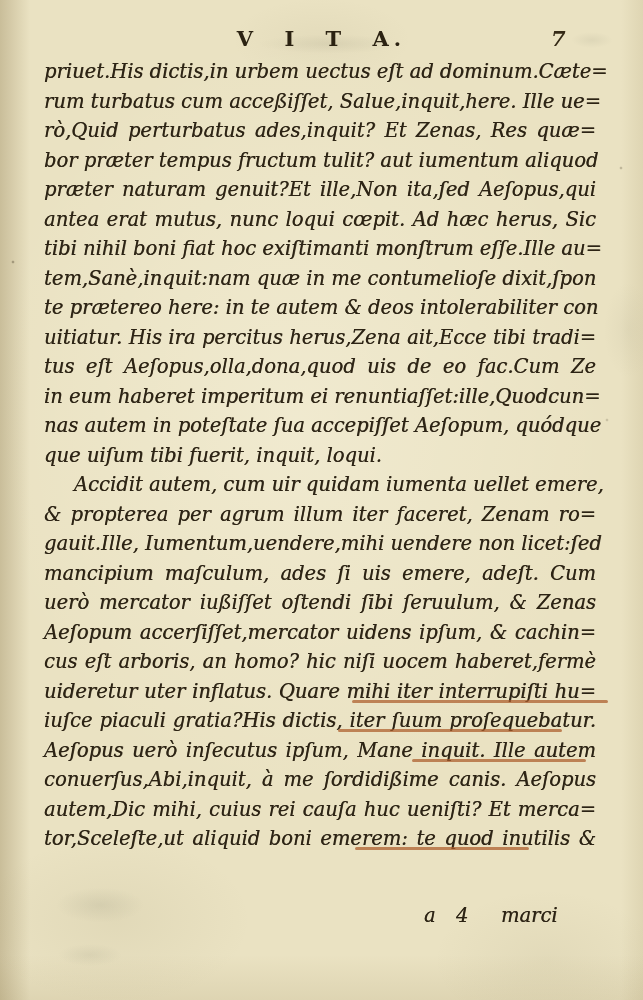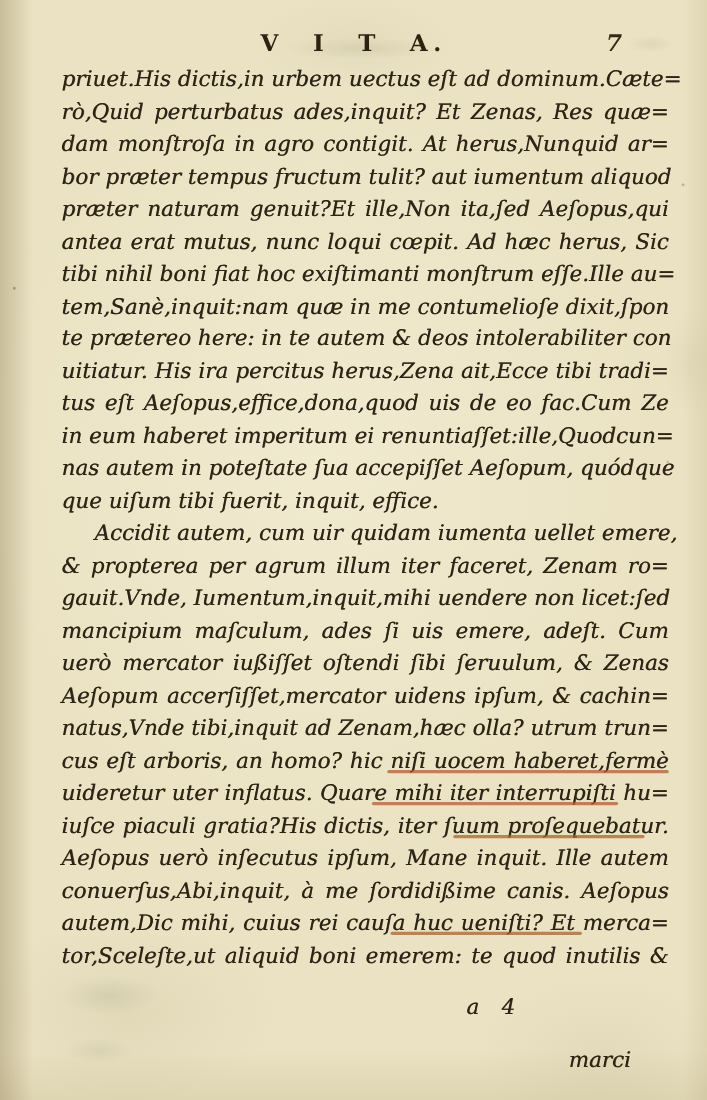--- a/index.html
+++ b/index.html
@@ -40,21 +40,21 @@
   .header-title{
     position:absolute;left:0;top:26px;width:643px;text-align:center;
     font-style:normal;font-weight:bold;font-size:21px;letter-spacing:5px;word-spacing:14px;
     color:#2b2212;
   }
   .folio{
     position:absolute;left:551px;top:26px;
     font-size:21px;font-weight:bold;font-style:italic;color:#352a16;
   }
   .textblock{
-    position:absolute;left:56px;top:57px;width:552px;
+    position:absolute;left:44px;top:57px;width:552px;
     font-style:italic;font-size:19.5px;line-height:29.5px;
     color:#2c2314;
     text-shadow:0.35px 0 0 rgba(44,35,20,.75);
   }
   .line{
     height:29.5px;white-space:nowrap;
     text-align:justify;text-align-last:justify;
     overflow:visible;
   }
   .line.noj{text-align-last:left;}
@@ -68,57 +68,56 @@
   .u2{top:729px;left:338px;width:224px;}
   .u3{top:759px;left:412px;width:174px;}
   .u4{top:847px;left:355px;width:174px;}
   .footerline{
     position:absolute;top:904px;left:0;width:643px;height:28px;
     font-style:italic;font-size:19.5px;color:#2c2314;
     text-shadow:0.35px 0 0 rgba(44,35,20,.75);
   }
   .sig-a{position:absolute;left:424px;}
   .sig-4{position:absolute;left:456px;}
-  .catchword{position:absolute;left:517px;margin-top:48px;}
+  .catchword{position:absolute;left:501px;}
 </style>
 </head>
 <body>
 
 <div class="page">
 
   <div class="edge-left"></div>
   <div class="edge-right"></div>
   <div class="edge-bottom"></div>
   <div class="ghosts"></div>
 
   <div class="header-title">V I T A.</div>
   <div class="folio">7</div>
 
   <div class="textblock">
     <div class="line">priuet.His dictis,in urbem uectus eſt ad dominum.Cæte=</div>
+    <div class="line">rum turbatus cum acceßiſſet, Salue,inquit,here. Ille ue=</div>
     <div class="line">rò,Quid perturbatus ades,inquit? Et Zenas, Res quæ=</div>
-    <div class="line">dam monſtroſa in agro contigit. At herus,Nunquid ar=</div>
     <div class="line">bor præter tempus fructum tulit? aut iumentum aliquod</div>
     <div class="line">præter naturam genuit?Et ille,Non ita,ſed Aeſopus,qui</div>
     <div class="line">antea erat mutus, nunc loqui cœpit. Ad hæc herus, Sic</div>
     <div class="line">tibi nihil boni fiat hoc exiſtimanti monſtrum eſſe.Ille au=</div>
     <div class="line">tem,Sanè,inquit:nam quæ in me contumelioſe dixit,ſpon</div>
     <div class="line">te prætereo here: in te autem &amp; deos intolerabiliter con</div>
     <div class="line">uitiatur. His ira percitus herus,Zena ait,Ecce tibi tradi=</div>
-    <div class="line">tus eſt Aeſopus,effice,dona,quod uis de eo fac.Cum Ze</div>
+    <div class="line">tus eſt Aeſopus,olla,dona,quod uis de eo fac.Cum Ze</div>
     <div class="line">in eum haberet imperitum ei renuntiaſſet:ille,Quodcun=</div>
     <div class="line">nas autem in poteſtate ſua accepiſſet Aeſopum, quódque</div>
-    <div class="line noj">que uiſum tibi fuerit, inquit, effice.</div>
+    <div class="line noj">que uiſum tibi fuerit, inquit, loqui.</div>
     <div class="line ind">Accidit autem, cum uir quidam iumenta uellet emere,</div>
     <div class="line">&amp; propterea per agrum illum iter faceret, Zenam ro=</div>
-    <div class="line">gauit.Vnde, Iumentum,inquit,mihi uendere non licet:ſed</div>
+    <div class="line">gauit.Ille, Iumentum,uendere,mihi uendere non licet:ſed</div>
     <div class="line">mancipium maſculum, ades ſi uis emere, adeſt. Cum</div>
     <div class="line">uerò mercator iußiſſet oſtendi ſibi ſeruulum, &amp; Zenas</div>
     <div class="line">Aeſopum accerſiſſet,mercator uidens ipſum, &amp; cachin=</div>
-    <div class="line">natus,Vnde tibi,inquit ad Zenam,hæc olla? utrum trun=</div>
     <div class="line">cus eſt arboris, an homo? hic niſi uocem haberet,fermè</div>
     <div class="line">uideretur uter inflatus. Quare mihi iter interrupiſti hu=</div>
     <div class="line">iuſce piaculi gratia?His dictis, iter ſuum proſequebatur.</div>
     <div class="line">Aeſopus uerò inſecutus ipſum, Mane inquit. Ille autem</div>
     <div class="line">conuerſus,Abi,inquit, à me ſordidißime canis. Aeſopus</div>
     <div class="line">autem,Dic mihi, cuius rei cauſa huc ueniſti? Et merca=</div>
     <div class="line">tor,Sceleſte,ut aliquid boni emerem: te quod inutilis &amp;</div>
   </div>
 
   <div class="ink-underline u1"></div>

